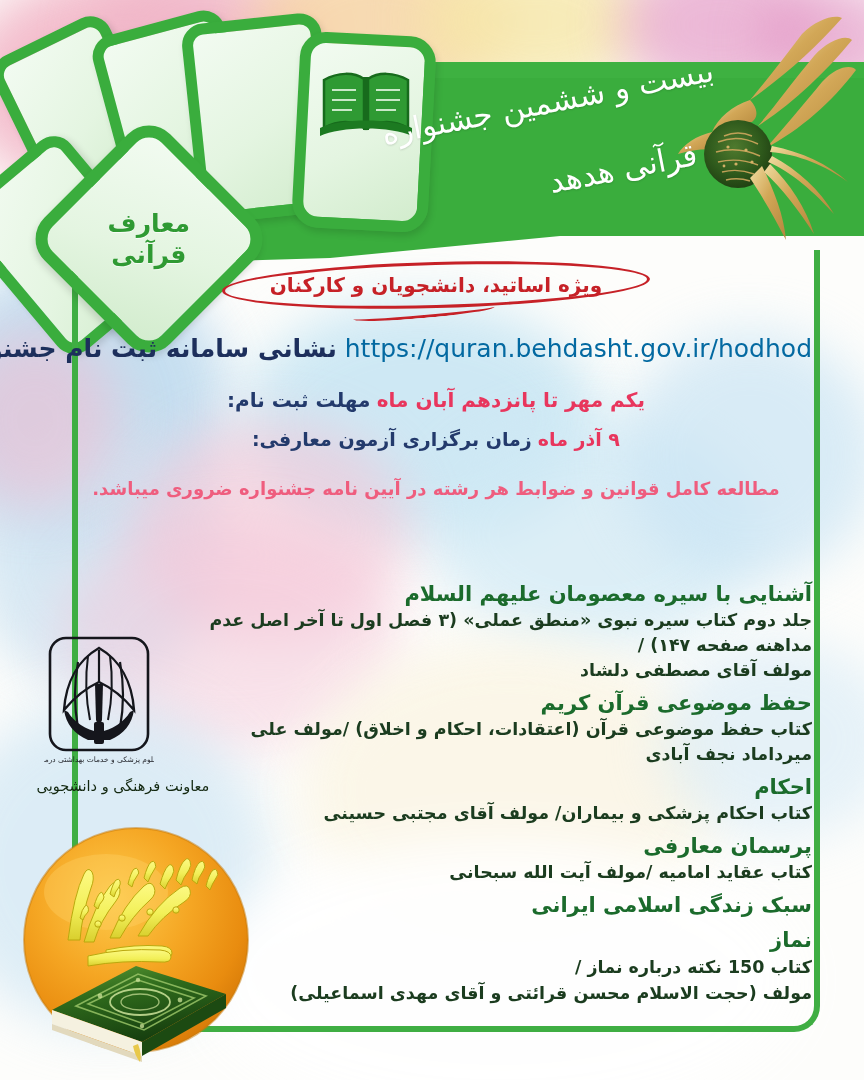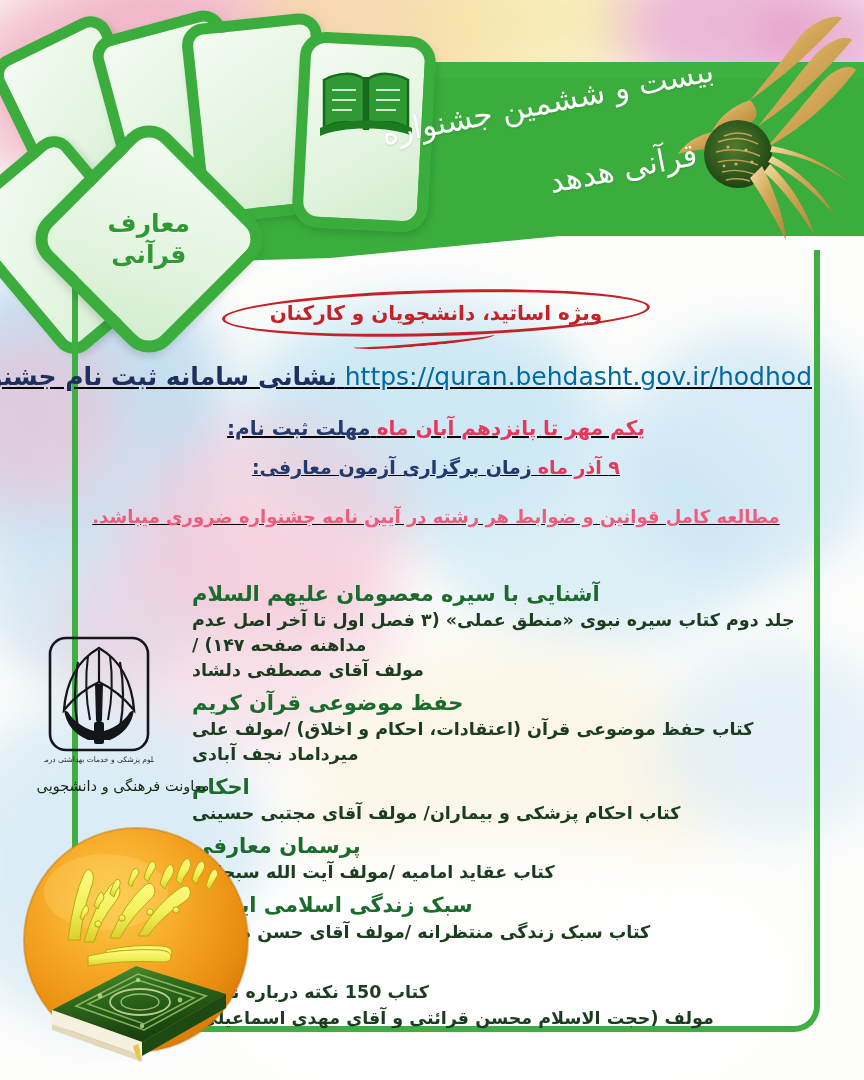--- a/index.html
+++ b/index.html
@@ -104,21 +104,21 @@
   #frame {
     position:absolute; left:72px; top:250px; right:44px; bottom:48px;
     border:6px solid #3fae43;
     border-top:none;
     border-radius:0 0 26px 26px;
     pointer-events:none;
     z-index:3;
   }
 
   
-  #info { position:absolute; left:60px; right:52px; top:292px; z-index:12; text-align:center;text-decoration:underline; }
+  #info { position:absolute; left:60px; right:52px; top:264px; z-index:12; text-align:center; }
 
   #audience-wrap {
     position:relative; display:inline-block; padding:9px 42px; margin-bottom:16px;
   }
   #audience {
     position:relative; z-index:2;
     font-size:20px; font-weight:bold; color:#c62127; letter-spacing:0;
     white-space:nowrap;
   }
   #audience-ellipse {
@@ -141,21 +141,21 @@
   .info-line.d1 { font-size:20px; margin-top:22px; }
   .info-line.d2 { font-size:19px; margin-top:14px; }
   .note {
     margin-top:26px; font-size:18px; font-weight:bold;
     color:#ef5d7e; white-space:nowrap;
   }
 
   
   #syllabus {
     position:absolute; right:52px; top:574px; width:620px;
-    text-align:left; z-index:12; direction:rtl;
+    text-align:right; z-index:12; direction:rtl;
   }
   .sy-title {
     font-size:21px; font-weight:bold; color:#1b6b2c; line-height:1.35;
     margin-top:6px;
   }
   .sy-desc {
     font-size:17.5px; color:#1b3c1f; line-height:1.42; font-weight:600;
   }
   .sy-desc.two { line-height:1.5; }
 
@@ -326,21 +326,20 @@
       <div class="sy-desc">کتاب احکام پزشکی و بیماران/ مولف آقای مجتبی حسینی</div>
     </div>
 
     <div>
       <div class="sy-title">پرسمان معارفی</div>
       <div class="sy-desc">کتاب عقاید امامیه /مولف آیت الله سبحانی</div>
     </div>
 
     <div>
       <div class="sy-title">سبک زندگی اسلامی ایرانی</div>
-      <div class="sy-desc">کتاب سبک زندگی منتظرانه /مولف آقای حسن مولایی</div>
     </div>
 
     <div>
       <div class="sy-title">نماز</div>
       <div class="sy-desc two">کتاب 150 نکته درباره نماز /</div>
       <div class="sy-desc two">مولف (حجت الاسلام محسن قرائتی و آقای مهدی اسماعیلی)</div>
     </div>
 
   </div>
 

